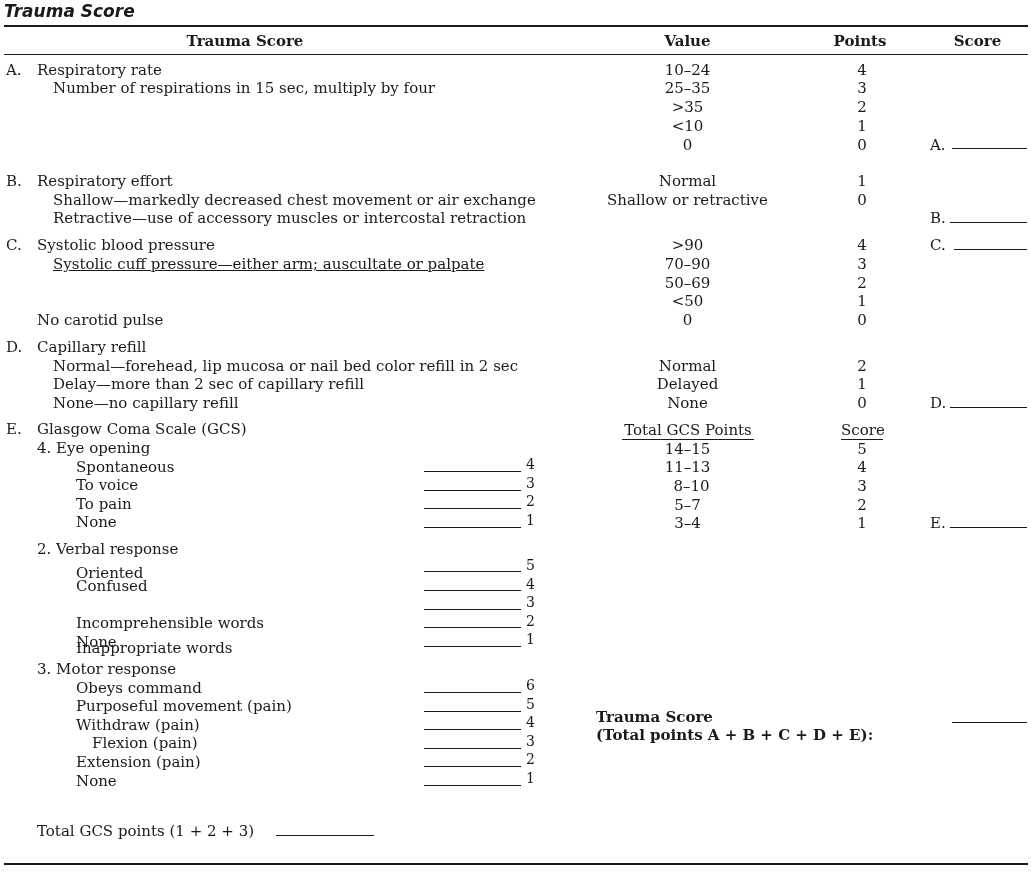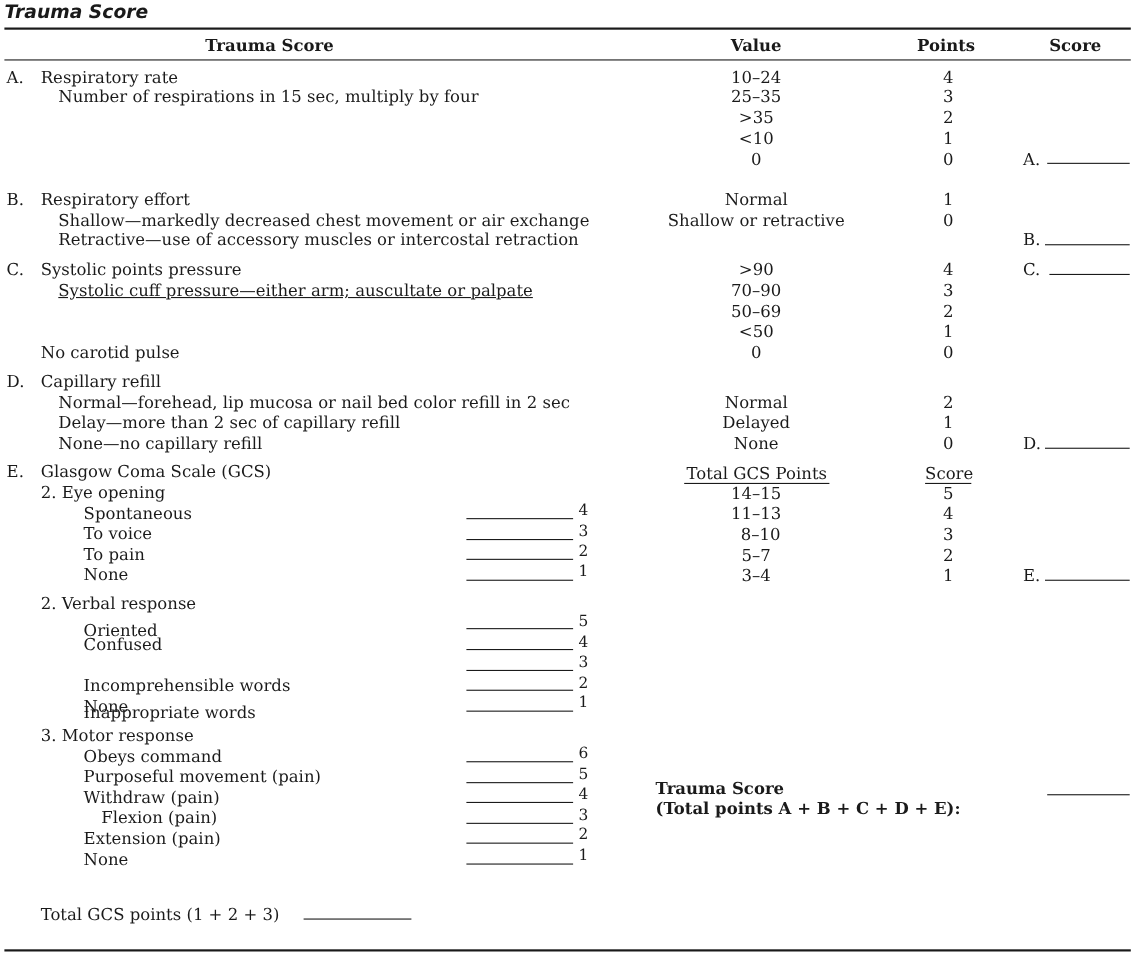--- a/index.html
+++ b/index.html
@@ -63,21 +63,21 @@
   <div class="t c" style="left:600px; width:175px; top:172px;">Normal</div>
   <div class="t c" style="left:600px; width:175px; top:191px;">Shallow or retractive</div>
   <div class="t c" style="left:842px; width:40px; top:172px;">1</div>
   <div class="t c" style="left:842px; width:40px; top:191px;">0</div>
   <div class="t" style="left:930px; top:209px;">B.</div>
   <div class="blank" style="left:950px; top:222px; width:77px;"></div>
 </div>
 
 <div>
   <div class="t" style="left:6px; top:236px;">C.</div>
-  <div class="t" style="left:37px; top:236px;">Systolic points pressure</div>
+  <div class="t" style="left:37px; top:236px;">Systolic blood pressure</div>
   <div class="t" style="left:53px; top:255px;text-decoration:underline;">Systolic cuff pressure—either arm; auscultate or palpate</div>
   <div class="t" style="left:37px; top:311px;">No carotid pulse</div>
   <div class="t c" style="left:630px; width:115px; top:236px;">&gt;90</div>
   <div class="t c" style="left:630px; width:115px; top:255px;">70–90</div>
   <div class="t c" style="left:630px; width:115px; top:274px;">50–69</div>
   <div class="t c" style="left:630px; width:115px; top:292px;">&lt;50</div>
   <div class="t c" style="left:630px; width:115px; top:311px;">0</div>
   <div class="t c" style="left:842px; width:40px; top:236px;">4</div>
   <div class="t c" style="left:842px; width:40px; top:255px;">3</div>
   <div class="t c" style="left:842px; width:40px; top:274px;">2</div>
@@ -100,21 +100,21 @@
   <div class="t c" style="left:842px; width:40px; top:375px;">1</div>
   <div class="t c" style="left:842px; width:40px; top:394px;">0</div>
   <div class="t" style="left:930px; top:394px;">D.</div>
   <div class="blank" style="left:950px; top:407px; width:77px;"></div>
 </div>
 
 <div>
   <div class="t" style="left:6px; top:420px;">E.</div>
   <div class="t" style="left:37px; top:420px;">Glasgow Coma Scale (GCS)</div>
 
-  <div class="t" style="left:37px; top:439px;">2. Eye opening</div>
+  <div class="t" style="left:37px; top:439px;">4. Eye opening</div>
   <div class="t" style="left:76px; top:458px;">Spontaneous</div>
   <div class="t" style="left:76px; top:476px;">To voice</div>
   <div class="t" style="left:76px; top:495px;">To pain</div>
   <div class="t" style="left:76px; top:513px;">None</div>
   <div class="blank" style="left:424px; top:471px; width:97px;"></div>
   <div class="blank" style="left:424px; top:490px; width:97px;"></div>
   <div class="blank" style="left:424px; top:508px; width:97px;"></div>
   <div class="blank" style="left:424px; top:527px; width:97px;"></div>
   <div class="t" style="left:526px; top:455px; font-size:14px;">4</div>
   <div class="t" style="left:526px; top:474px; font-size:14px;">3</div>

